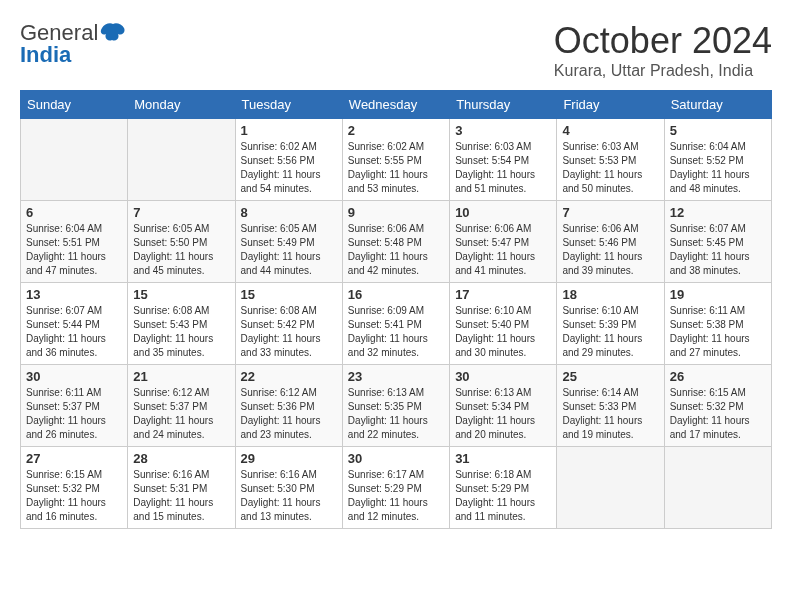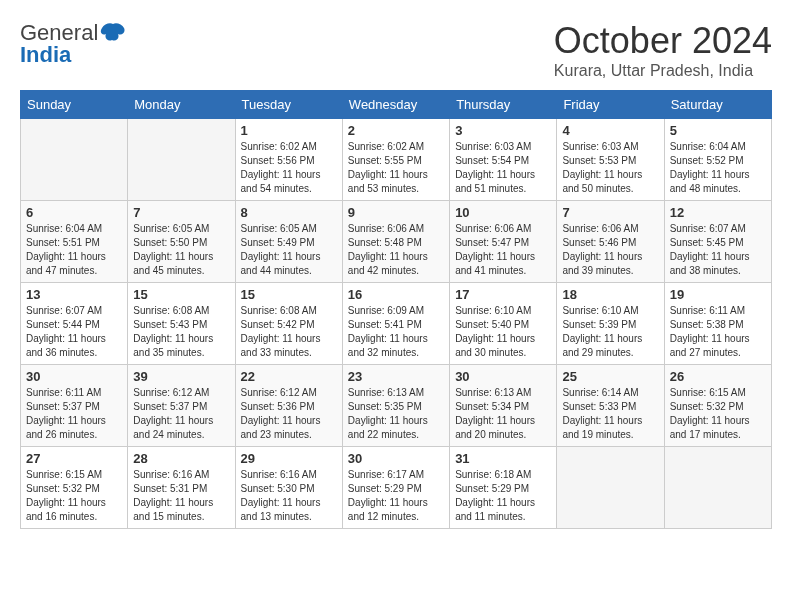--- a/index.html
+++ b/index.html
@@ -270,21 +270,21 @@
       <tr>
         <td>
           <div class="day-number">30</div>
           <div class="day-info">
             Sunrise: 6:11 AM<br>
             Sunset: 5:37 PM<br>
             Daylight: 11 hours and 26 minutes.
           </div>
         </td>
         <td>
-          <div class="day-number">39</div>
+          <div class="day-number">21</div>
           <div class="day-info">
             Sunrise: 6:12 AM<br>
             Sunset: 5:37 PM<br>
             Daylight: 11 hours and 24 minutes.
           </div>
         </td>
         <td>
           <div class="day-number">22</div>
           <div class="day-info">
             Sunrise: 6:12 AM<br>

